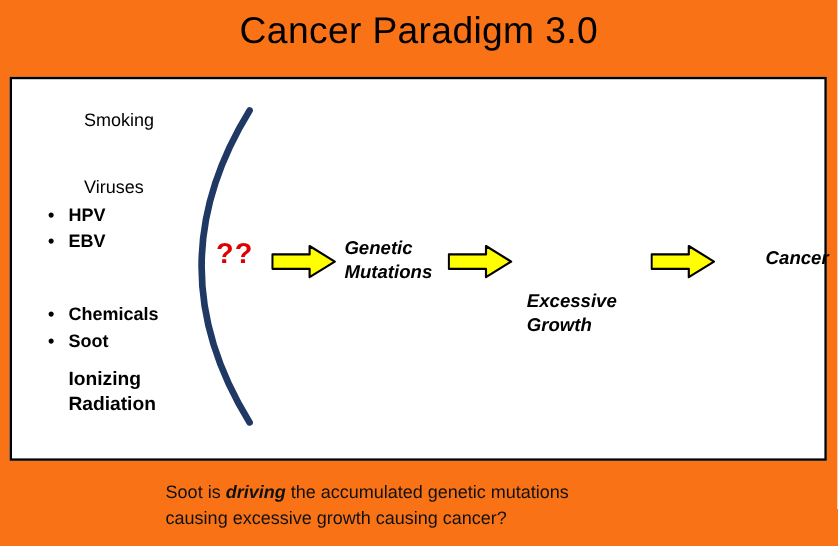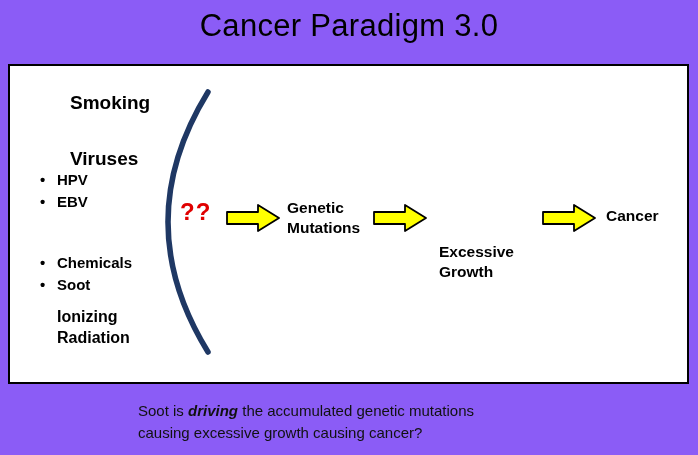--- a/index.html
+++ b/index.html
@@ -1,20 +1,20 @@
 <!DOCTYPE html>
 <html><head>
 <meta charset="utf-8">
 <style>
   html, body { margin: 0; padding: 0; background: #fff; }
   #slide {
     position: relative;
     width: 698px;
     height: 455px;
-    background: #8b5cf6;
+    background: #f97316;
     font-family: "Liberation Sans", sans-serif;
     color: #000;
     overflow: hidden;
   }
   #slide-title {
     position: absolute;
     top: 8px; left: 0;
     width: 698px;
     text-align: center;
     font-size: 31px;
@@ -24,22 +24,22 @@
   #diagram-box {
     position: absolute;
     left: 8px; top: 64px;
     width: 681px; height: 320px;
     box-sizing: border-box;
     border: 2px solid #000;
     background: #fff;
   }
   .cause-label {
     position: absolute;
-    font-size: 19px;
-    font-weight: 700;
+    font-size: 15px;
+    font-weight: 400;
     white-space: nowrap;
   }
   .bullet-item {
     position: absolute;
     font-size: 15px;
     font-weight: 700;
     display: flex;
     gap: 7px;
     white-space: nowrap;
   }
@@ -61,22 +61,23 @@
     color: #e00000;
     letter-spacing: 1px;
   }
   .flow-arrow { position: absolute; width: 56px; height: 32px; }
   .flow-label {
     position: absolute;
     font-size: 15.5px;
     font-weight: 700;
     line-height: 20px;
     width: 104px;
+    font-style: italic;
   }
-  .flow-label.nowrap { white-space: nowrap; width: auto; }
+  .flow-label.nowrap { white-space: nowrap; width: auto; margin-left: 32px; }
   #caption {
     position: absolute;
     left: 138px; top: 400px;
     width: 388px;
     font-size: 15px;
     line-height: 22px;
     color: #111;
   }
   #caption .emph { font-weight: 700; font-style: italic; margin-top: 25px; }
 </style>

